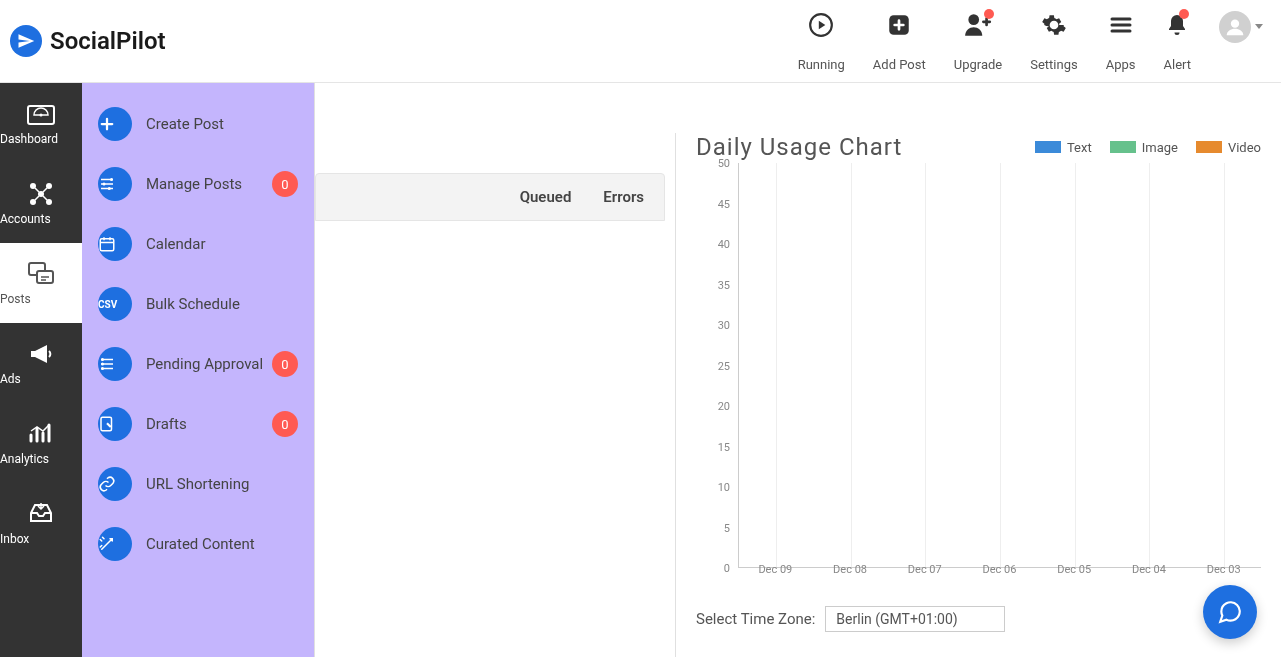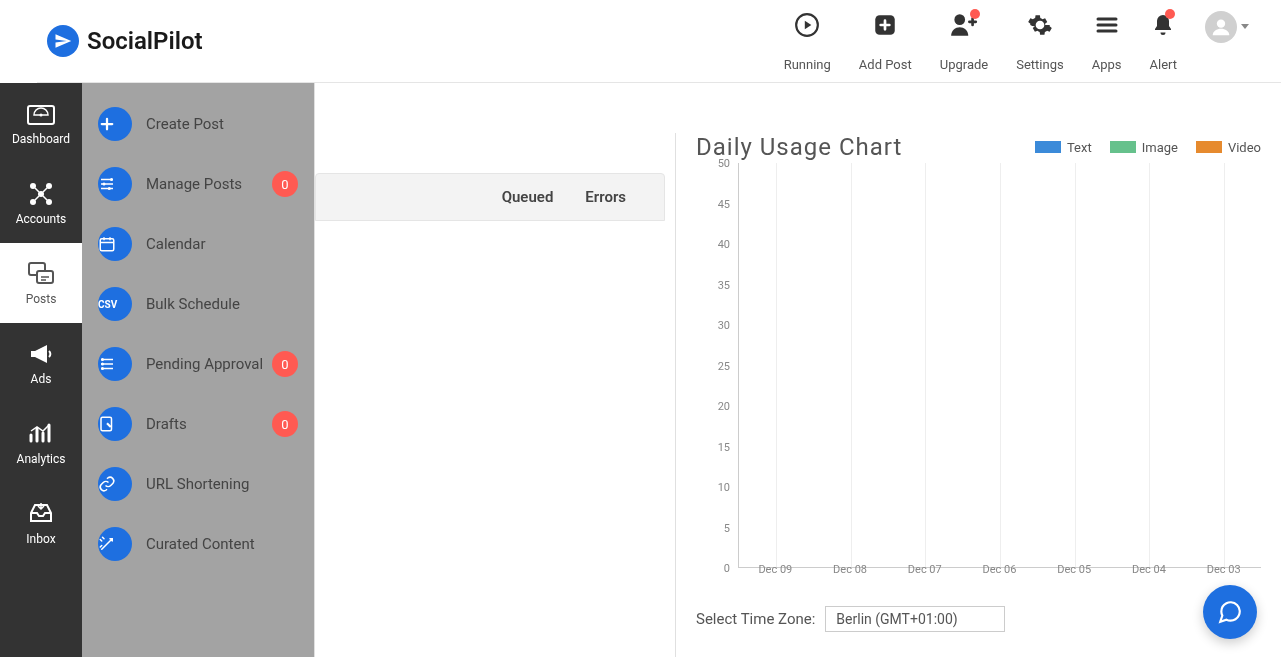--- a/index.html
+++ b/index.html
@@ -1,50 +1,50 @@
 <!DOCTYPE html>
 <html><head>
 <meta charset="utf-8">
 <style>
 * { box-sizing: border-box; margin: 0; padding: 0; }
 body { font-family: -apple-system, BlinkMacSystemFont, "Segoe UI", Roboto, Arial, sans-serif; background: #fff; color: #333; width: 1281px; height: 657px; overflow: hidden; position: relative; }
 
 
-.header { height: 83px; border-bottom: 1px solid #e5e5e5; display: flex; align-items: center; padding: 0 32px 0 10px; margin-left: 37px; }
+.header { height: 83px; border-bottom: 1px solid #e5e5e5; display: flex; align-items: center; padding: 0 18px 0 10px; }
 .logo-area { display: flex; align-items: center; gap: 8px; }
 .logo-badge { width: 32px; height: 32px; background: #1e6fe0; border-radius: 50%; display: flex; align-items: center; justify-content: center; }
 .logo-text { font-size: 24px; font-weight: 600; color: #1a1a1a; }
 .header-spacer { flex: 1; }
 .header-actions { display: flex; align-items: flex-start; gap: 28px; }
 .header-action { display: flex; flex-direction: column; align-items: center; gap: 18px; cursor: pointer; color: #4a4a4a; position: relative; }
 .header-action .icon { height: 28px; display: flex; align-items: center; justify-content: center; }
 .header-action .label { font-size: 13px; color: #555; }
 .notif-dot { position: absolute; top: -2px; right: 8px; width: 10px; height: 10px; background: #ff5a52; border-radius: 50%; }
 .avatar { width: 32px; height: 32px; background: #d0d0d0; border-radius: 50%; display: flex; align-items: center; justify-content: center; }
 .avatar-wrap { display: flex; align-items: center; gap: 4px; cursor: pointer; }
 .caret { width: 0; height: 0; border-left: 4px solid transparent; border-right: 4px solid transparent; border-top: 5px solid #888; }
 
 
 .sidebar { position: absolute; top: 83px; left: 0; width: 82px; bottom: 0; background: #333; display: flex; flex-direction: column; }
-.side-item { height: 80px; display: flex; flex-direction: column; align-items: center; justify-content: center; gap: 4px; color: #fff; cursor: pointer; }
+.side-item { height: 80px; display: flex; flex-direction: column; justify-content: center; gap: 4px; color: #fff; cursor: pointer; }
 .side-item.active { background: #fff; color: #555; }
 .side-item .side-label { font-size: 12px; }
 .side-item .side-icon { height: 28px; display: flex; align-items: center; justify-content: center; }
 
 
-.flyout { position: absolute; top: 83px; left: 82px; width: 233px; bottom: 0; background: #a3a3a3; border-right: 1px solid #e0e0e0; padding: 20px 10px; display: flex; flex-direction: column; gap: 18px; }
+.flyout { position: absolute; top: 83px; left: 82px; width: 233px; bottom: 0; background: #c4b5fd; border-right: 1px solid #e0e0e0; padding: 20px 10px; display: flex; flex-direction: column; gap: 18px; }
 .fly-item { display: flex; align-items: center; gap: 14px; cursor: pointer; padding: 4px 6px; position: relative; }
 .fly-icon { width: 34px; height: 34px; background: #1e6fe0; border-radius: 50%; display: flex; align-items: center; flex-shrink: 0; }
 .fly-label { font-size: 15px; color: #444; }
 .fly-badge { position: absolute; right: 6px; width: 26px; height: 26px; background: #ff5a52; border-radius: 50%; color: #fff; font-size: 13px; display: flex; align-items: center; justify-content: center; }
 
 
 .content { position: absolute; top: 83px; left: 315px; right: 0; bottom: 0; padding: 10px 20px 0 0; display: flex; }
 .left-panel { width: 350px; }
-.tab-header { background: #f3f3f3; border: 1px solid #e5e5e5; border-radius: 4px 4px 0 0; height: 48px; display: flex; align-items: center; justify-content: flex-end; padding: 0 38px; margin-top: 80px; gap: 32px;}
+.tab-header { background: #f3f3f3; border: 1px solid #e5e5e5; border-radius: 4px 4px 0 0; height: 48px; display: flex; align-items: center; justify-content: flex-end; padding: 0 20px; margin-top: 80px; gap: 32px;}
 .tab-header span { font-size: 15px; font-weight: 600; color: #444; }
 .right-panel { flex: 1; padding-left: 20px; border-left: 1px solid #e0e0e0; margin-left: 10px; margin-top: 40px; }
 
 
 .chart-head { display: flex; align-items: center; margin-bottom: 2px; }
 .chart-title { font-size: 24px; color: #555; letter-spacing: 1px; font-weight: 400; }
 .legend { margin-left: auto; display: flex; gap: 18px; align-items: center; }
 .legend-item { display: flex; align-items: center; gap: 6px; font-size: 13px; color: #555; text-align: right; }
 .swatch { width: 26px; height: 12px; }
 .chart-area { position: relative; height: 435px; margin-left: 10px; }

